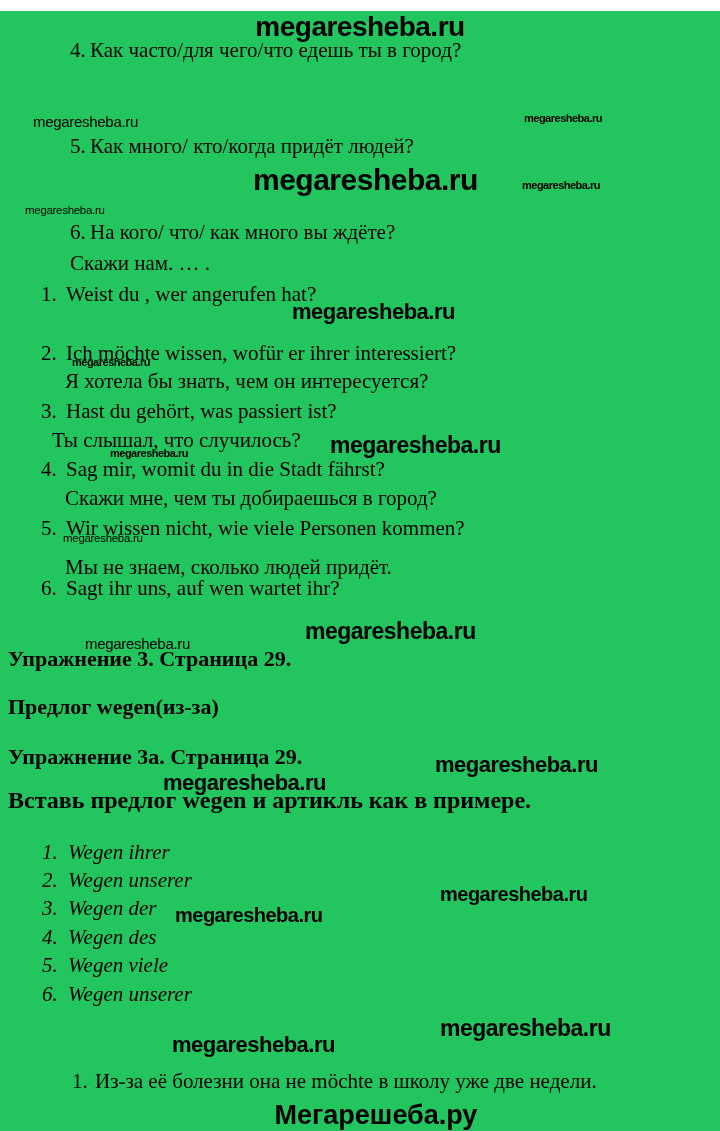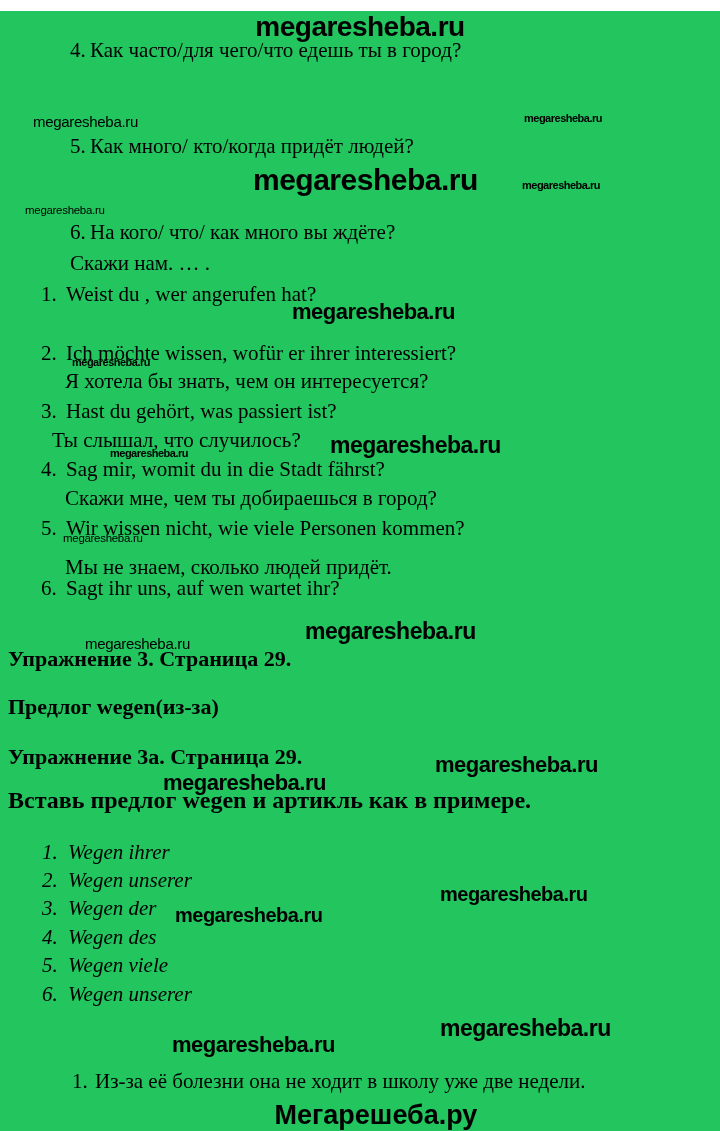--- a/index.html
+++ b/index.html
@@ -125,21 +125,21 @@
     <span class="n" style="width:26px">5.</span>
     <span>Wegen viele</span>
   </div>
   <div class="t row it" style="left:42px;top:971px">
     <span class="n" style="width:26px">6.</span>
     <span>Wegen unserer</span>
   </div>
 
   <div class="t row" style="left:72px;top:1058px">
     <span class="n" style="width:23px">1.</span>
-    <span>Из-за её болезни она не ходит в школу уже две недели.</span>
+    <span>Из-за её болезни она не möchte в школу уже две недели.</span>
   </div>
 
   <div class="site-footer">Мегарешеба.ру</div>
 
   <div class="wm wm-md" style="left:33px;top:102px">megaresheba.ru</div>
   <div class="wm wm-sm" style="left:524px;top:101px">megaresheba.ru</div>
   <div class="wm wm-xl" style="left:253px;top:152px;font-size:30px">megaresheba.ru</div>
   <div class="wm wm-sm" style="left:522px;top:168px">megaresheba.ru</div>
   <div class="wm wm-xs" style="left:25px;top:193px">megaresheba.ru</div>
   <div class="wm wm-lg" style="left:292px;top:288px">megaresheba.ru</div>

